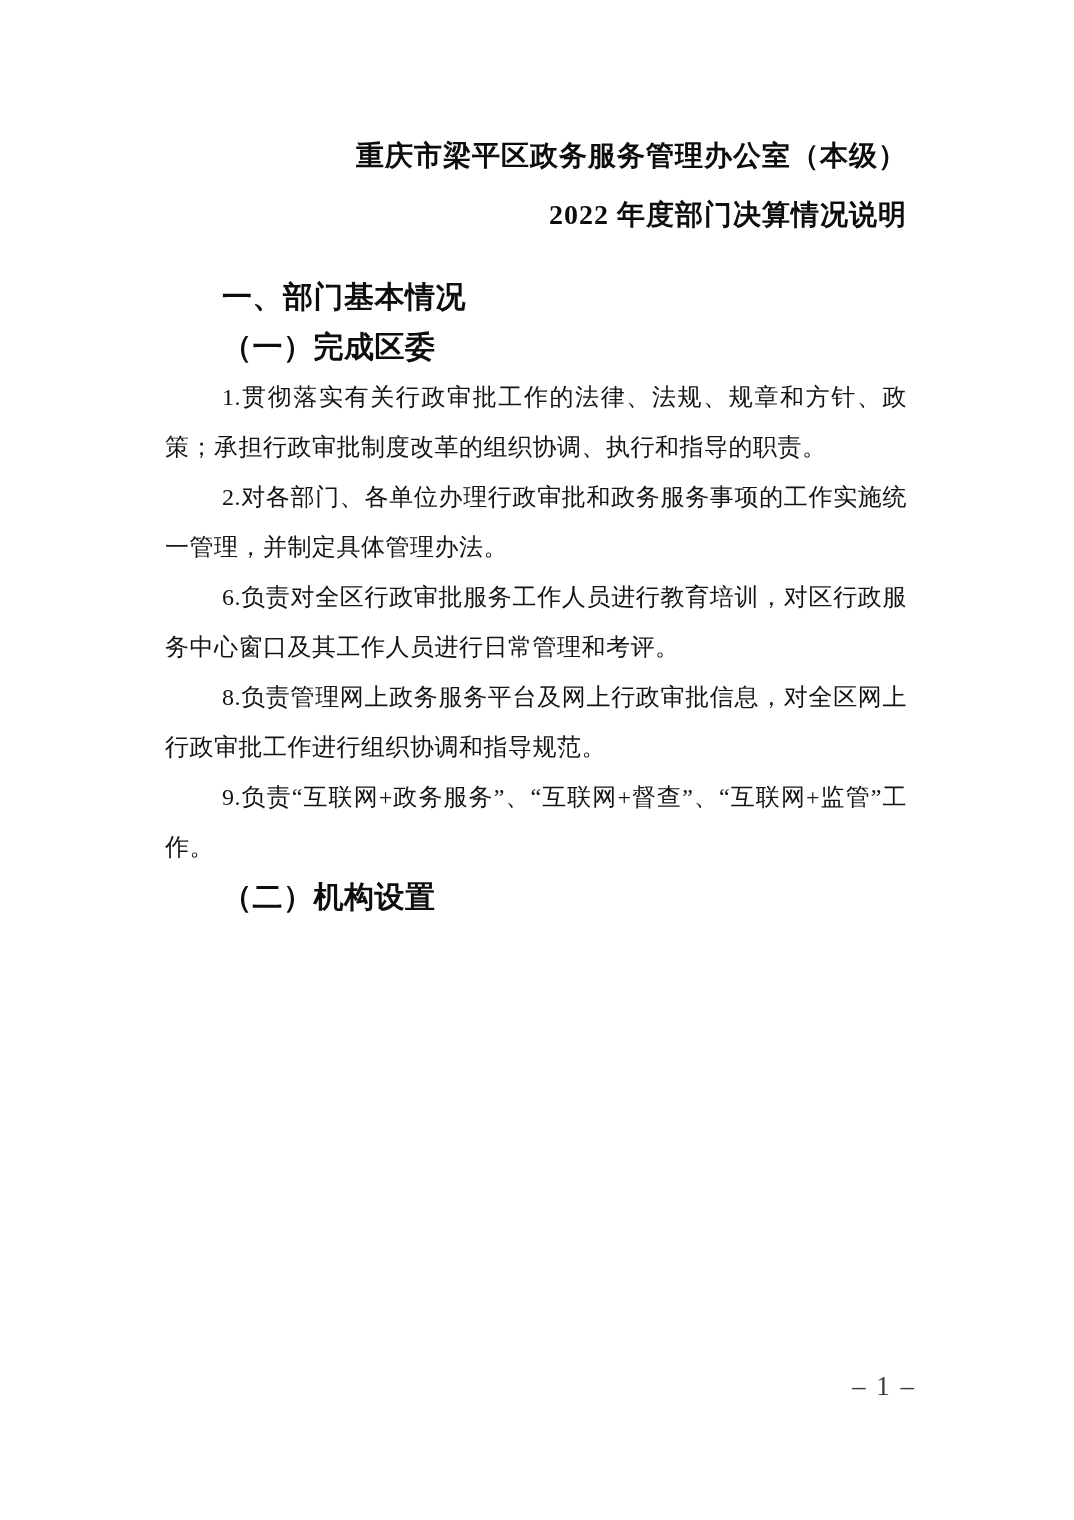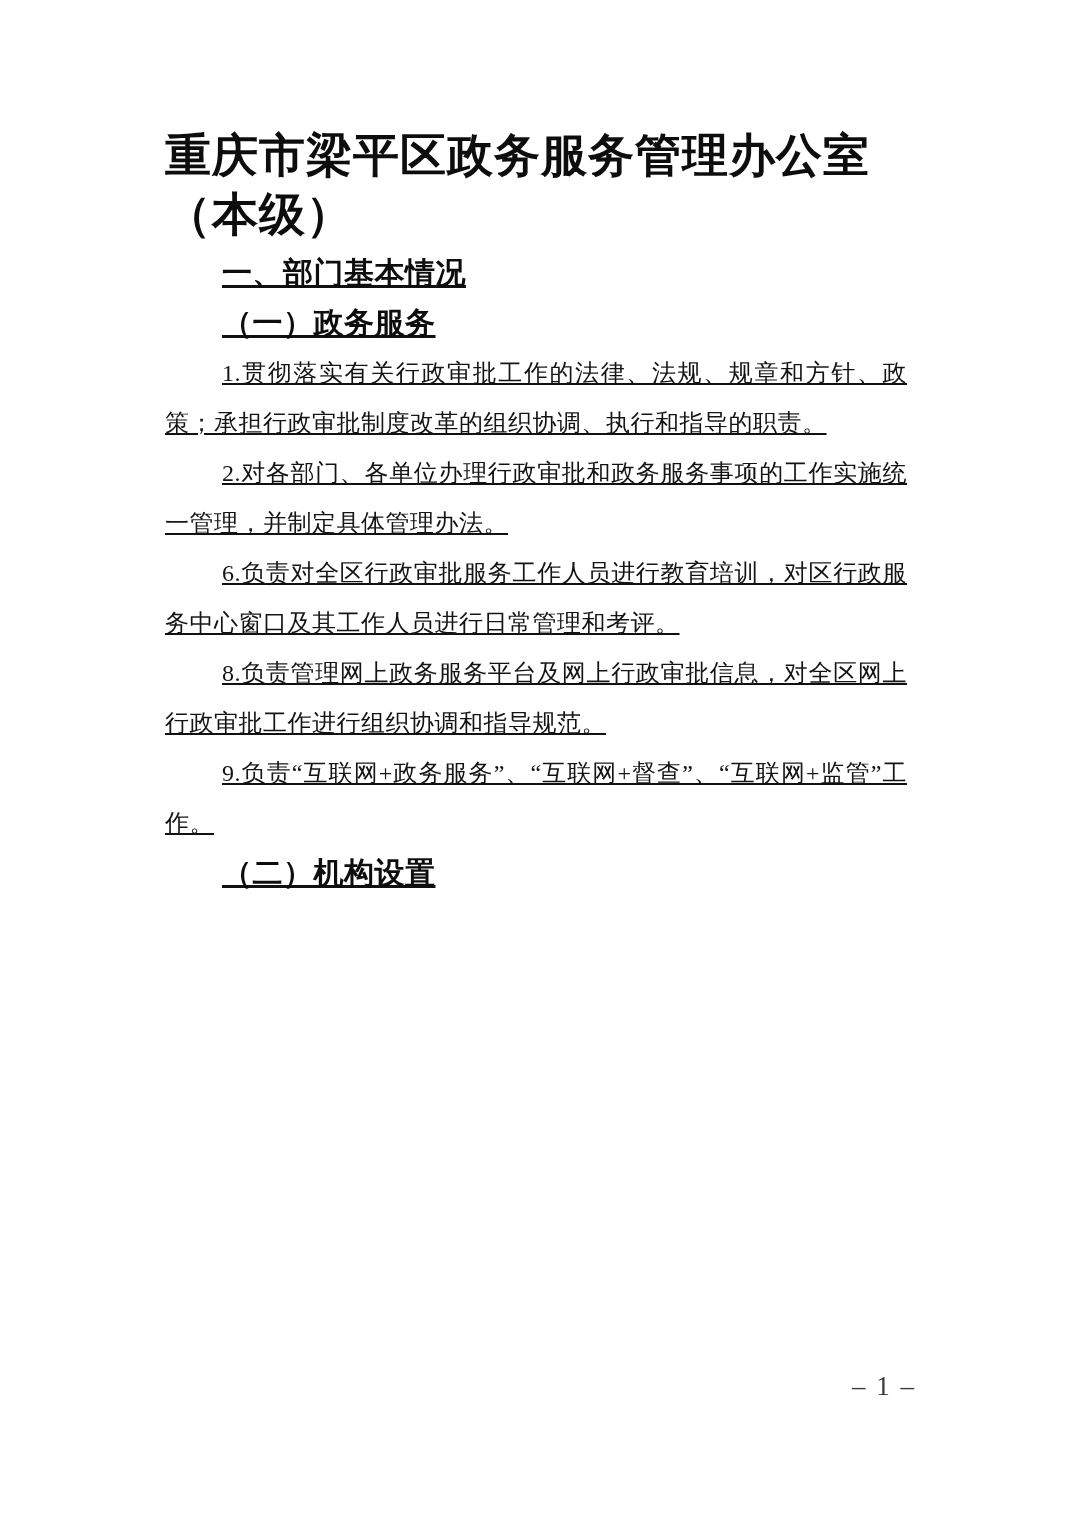--- a/index.html
+++ b/index.html
@@ -17,31 +17,30 @@
     inset: 0;
     background: #ffffff;
   }
   .content {
     position: absolute;
     left: 165px;
     top: 126px;
     width: 742px;
   }
   .doc-title {
-    font-size: 46px;
+    font-size: 28px;
     line-height: 59px;
     font-weight: 700;
-    text-align: left;
+    text-align: right;
     letter-spacing: 1px;
     color: #0d0d0d;
     font-family: "Liberation Serif", "DejaVu Serif", serif;
   }
   .body-blocks {
-    margin-top: 4px;
-    text-decoration: underline;
+    margin-top: 28px;
   }
   .blk {
     font-size: 24px;
     line-height: 50px;
     text-indent: 57px;
     color: #141414;
   }
   .blk.heading {
     font-weight: 700;
     font-size: 30px;
@@ -65,25 +64,26 @@
   }
 </style>
 </head>
 <body>
 
 <div class="page">
   <div class="content">
 
     <div class="doc-title">
       <div>重庆市梁平区政务服务管理办公室（本级）</div>
+      <div>2022 年度部门决算情况说明</div>
     </div>
 
     <div class="body-blocks">
       <div class="blk heading">一、部门基本情况</div>
-      <div class="blk heading">（一）政务服务</div>
+      <div class="blk heading">（一）完成区委</div>
       <div class="blk para">1.贯彻落实有关行政审批工作的法律、法规、规章和方针、政策；承担行政审批制度改革的组织协调、执行和指导的职责。</div>
       <div class="blk para">2.对各部门、各单位办理行政审批和政务服务事项的工作实施统一管理，并制定具体管理办法。</div>
       <div class="blk para">6.负责对全区行政审批服务工作人员进行教育培训，对区行政服务中心窗口及其工作人员进行日常管理和考评。</div>
       <div class="blk para">8.负责管理网上政务服务平台及网上行政审批信息，对全区网上行政审批工作进行组织协调和指导规范。</div>
       <div class="blk para">9.负责“互联网+政务服务”、“互联网+督查”、“互联网+监管”工作。</div>
       <div class="blk heading">（二）机构设置</div>
     </div>
 
   </div>
 

